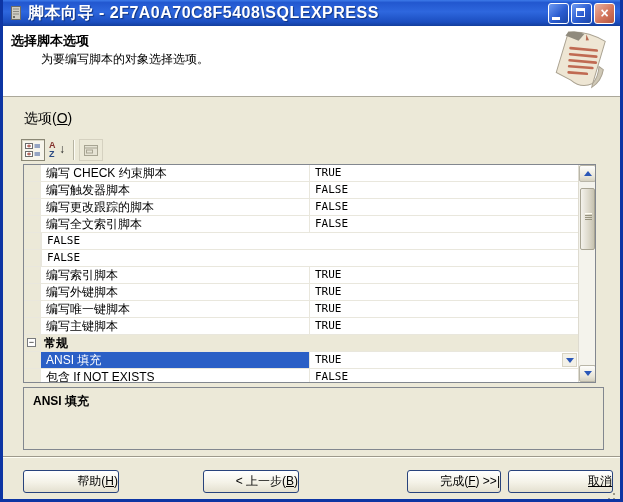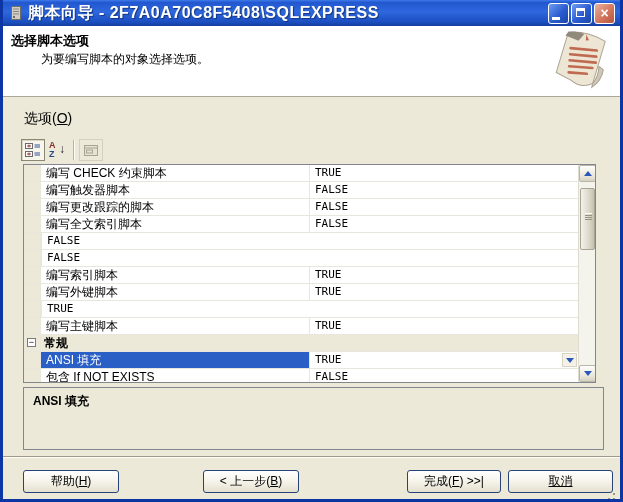--- a/index.html
+++ b/index.html
@@ -86,21 +86,21 @@
   
   .desc{position:absolute;left:20px;top:387px;width:581px;height:63px;box-sizing:border-box;
     border:1px solid #82878f;background:#ece9d8;padding:5px 9px;}
   .desc-title{font-size:12px;font-weight:bold;margin-bottom:4px;}
   .desc-text{font-size:12px;}
   
   .hsep{position:absolute;left:0;right:0;top:456px;height:0;border-top:1px solid #9d998c;border-bottom:1px solid #fffef4;}
   .btn{
     position:absolute;top:470px;height:23px;box-sizing:border-box;font-size:12px;
     background:linear-gradient(180deg,#ffffff 0%,#f4f2e7 55%,#e4e0d0 100%);
-    border:1px solid #28437c;border-radius:3px;display:flex;align-items:center;justify-content:center;
+    border:1px solid #28437c;border-radius:3px;display:flex;align-items:center;justify-content:flex-end;
     cursor:pointer;font-family:"Liberation Sans",sans-serif;padding:0;
   }
   .btn-help{left:20px;width:96px;}
   .btn-back{left:200px;width:96px;}
   .btn-next{left:303px;width:95px;box-shadow:inset 0 0 0 2px #9bb8ed;}
   .btn-finish{left:404px;width:94px;}
   .btn-cancel{left:505px;width:105px;text-decoration:underline;}
   .grip{position:absolute;right:5px;bottom:4px;width:2px;height:2px;background:#9b9786;
     box-shadow:-5px 5px 0 #9b9786,0 5px 0 #9b9786;}
 </style>
@@ -219,20 +219,21 @@
         <div class="cell-name">编写索引脚本</div>
         <div class="cell-value">TRUE</div>
       </div>
       <div class="row">
         <div class="gutter"></div>
         <div class="cell-name">编写外键脚本</div>
         <div class="cell-value">TRUE</div>
       </div>
       <div class="row">
         <div class="gutter"></div>
+        <div class="cell-name">编写唯一键脚本</div>
         <div class="cell-value">TRUE</div>
       </div>
       <div class="row">
         <div class="gutter"></div>
         <div class="cell-name">编写主键脚本</div>
         <div class="cell-value">TRUE</div>
       </div>
 
       <div class="row cat">
         <div class="gutter">

